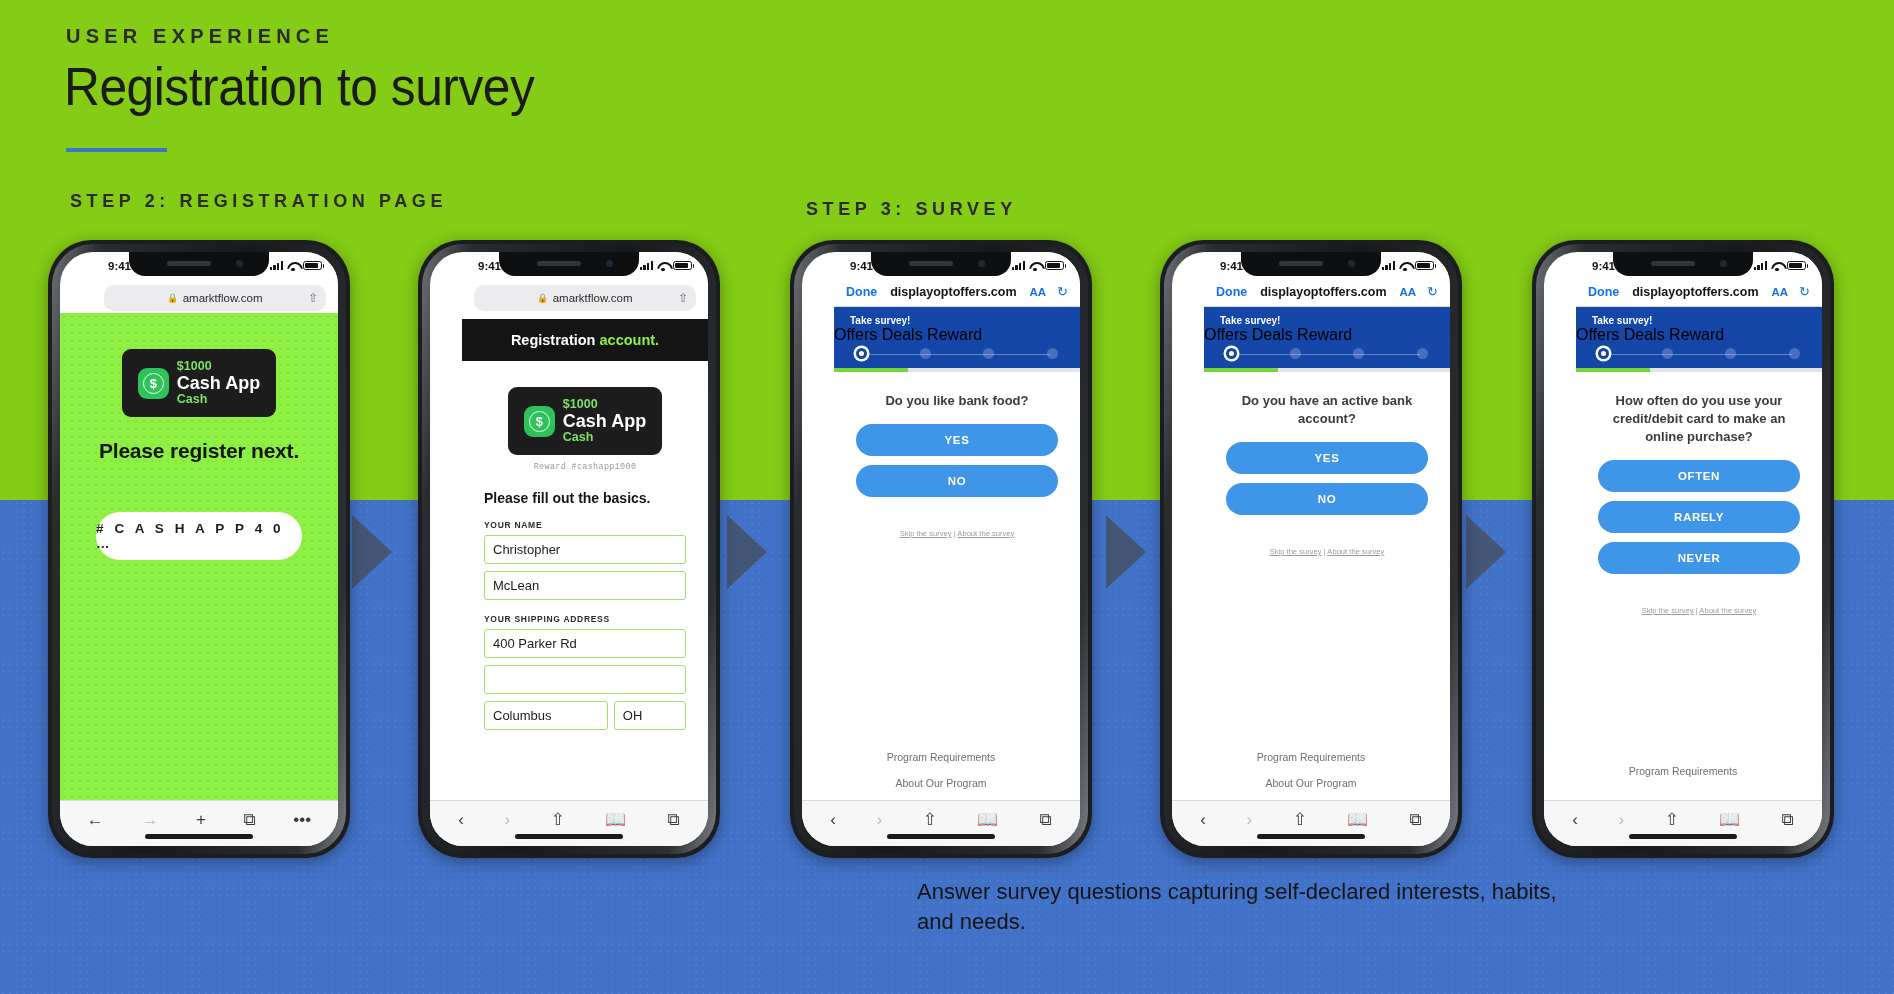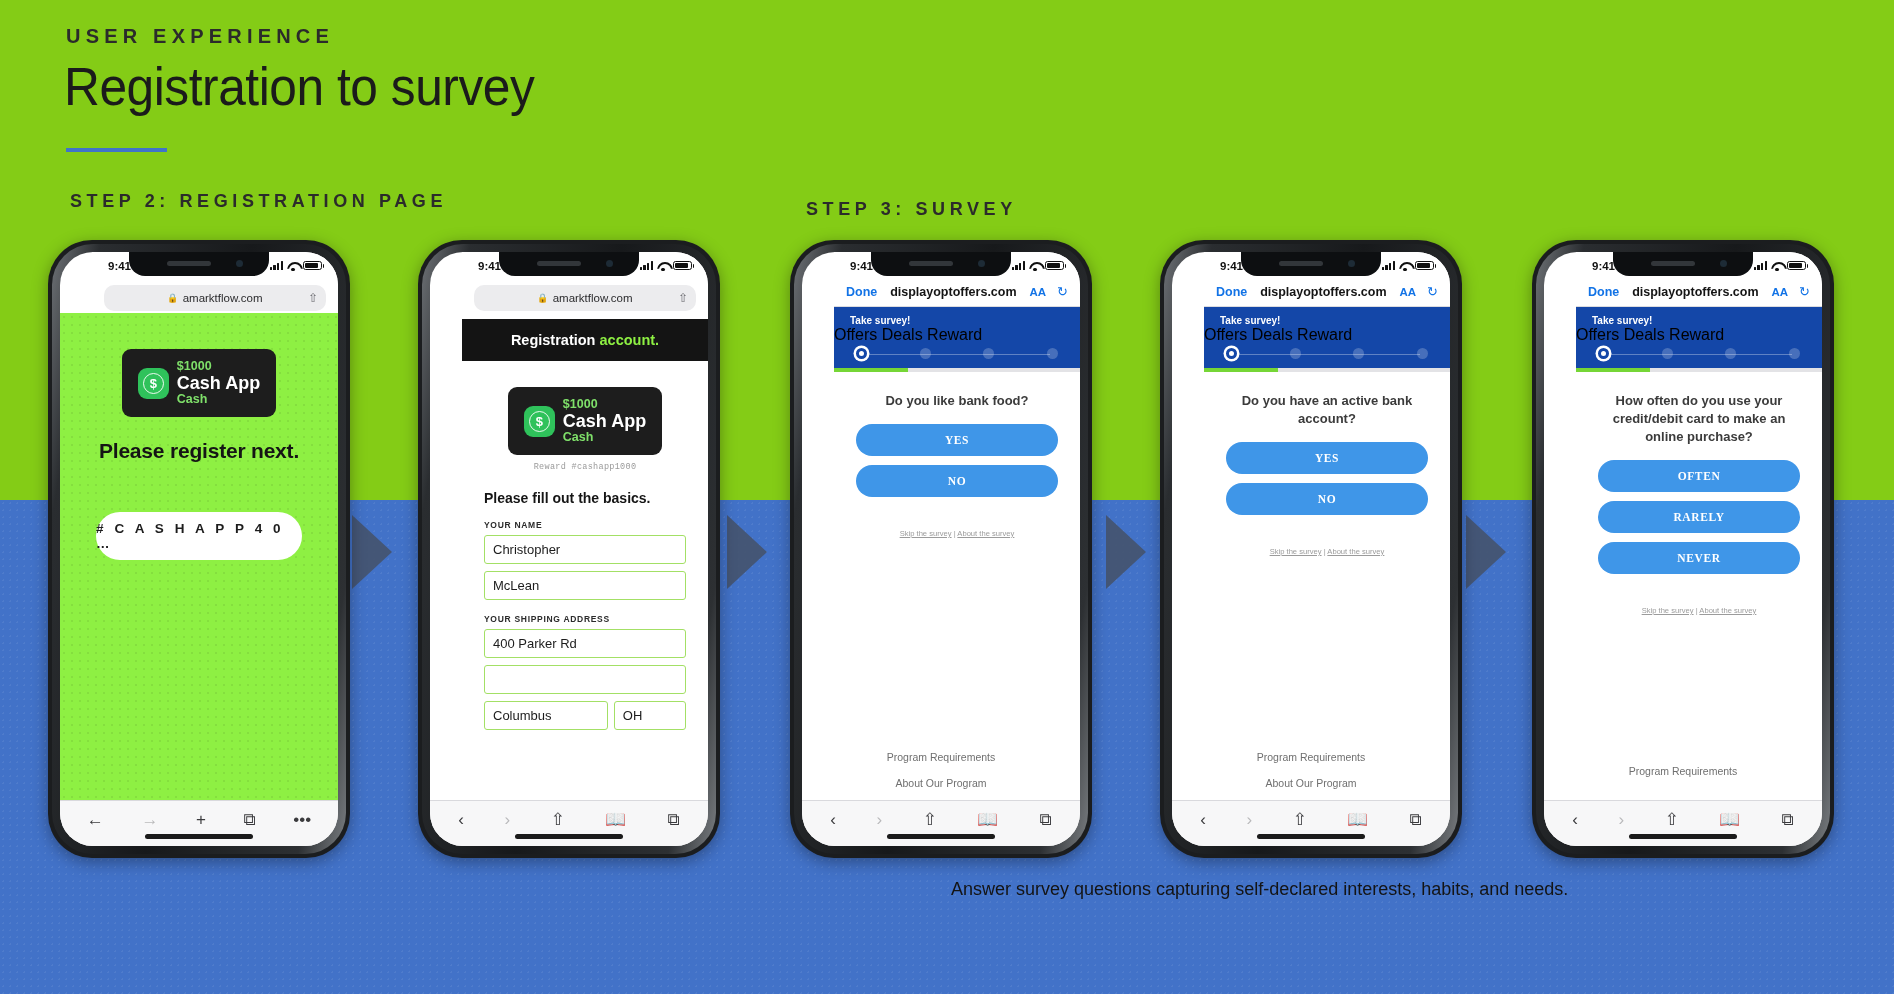--- a/index.html
+++ b/index.html
@@ -246,36 +246,36 @@
   .srv-progress i { position:absolute; left:0; top:0; bottom:0; width: 30%; background: #76d636; }
 
   .srv-question {
     text-align: center; font-size: 13px; font-weight: 600; color: #3b3b3b;
     padding: 20px 22px 0; line-height: 1.38;
   }
   .srv-answers { padding: 14px 22px 0; display: flex; flex-direction: column; gap: 9px; }
   .ans-btn {
     background: #3f96e8; color: #fff; border-radius: 20px; height: 32px;
     display:flex; align-items:center; justify-content:center;
-    font-size: 11.5px; font-weight: 800; letter-spacing: .6px; font-family: Liberation Serif, serif;
+    font-size: 11.5px; font-weight: 800; letter-spacing: .6px;
   }
   .srv-skip {
     text-align:center; margin-top: 32px; font-size: 7.6px; color: #9b9b9b;
   }
   .srv-skip a { color: #9b9b9b; text-decoration: underline; }
   .srv-footer {
     position: absolute; left:0; right:0; bottom: 46px;
     text-align:center; color: #6f6f6f; font-size: 10.5px; line-height: 2.5;
     padding-bottom: 4px;
   }
 
   
   .caption {
-    position: absolute; left: 951px; top: 877px; width: 660px;
-    font-size: 18px; color: #141414; line-height: 1.38;
+    position: absolute; left: 917px; top: 877px; width: 660px;
+    font-size: 22px; color: #141414; line-height: 1.38;
   }
 </style>
 </head>
 <body>
 
 <div class="slide">
 
   <div class="blue-band"></div>
 
   <div class="eyebrow">USER EXPERIENCE</div>

